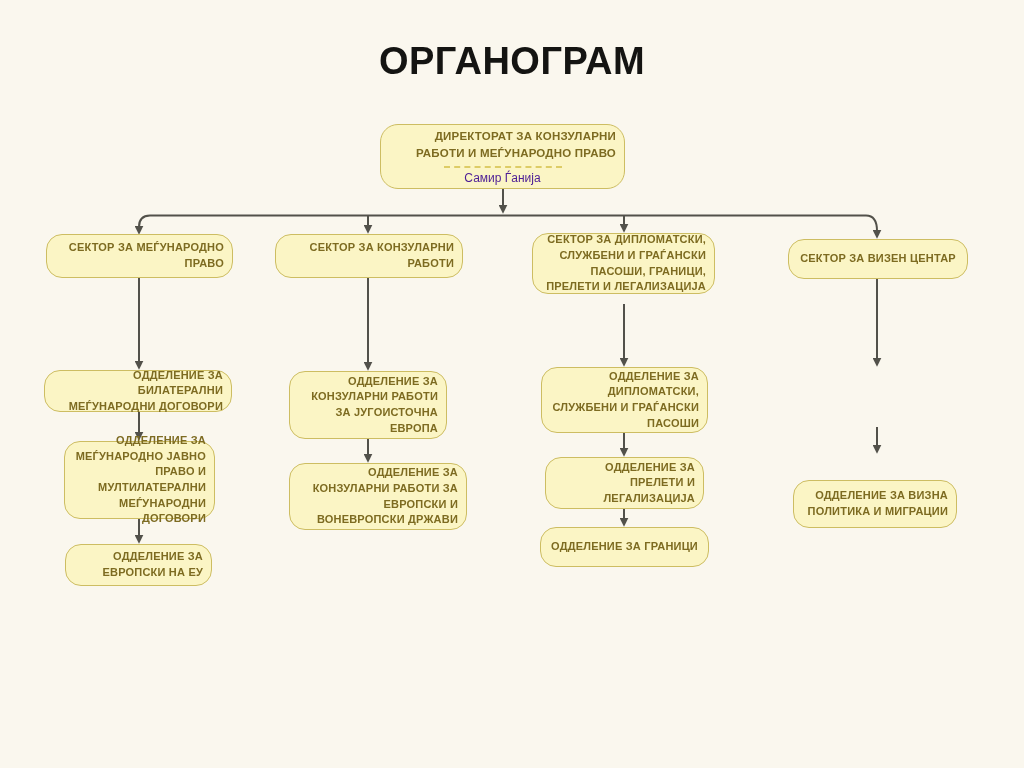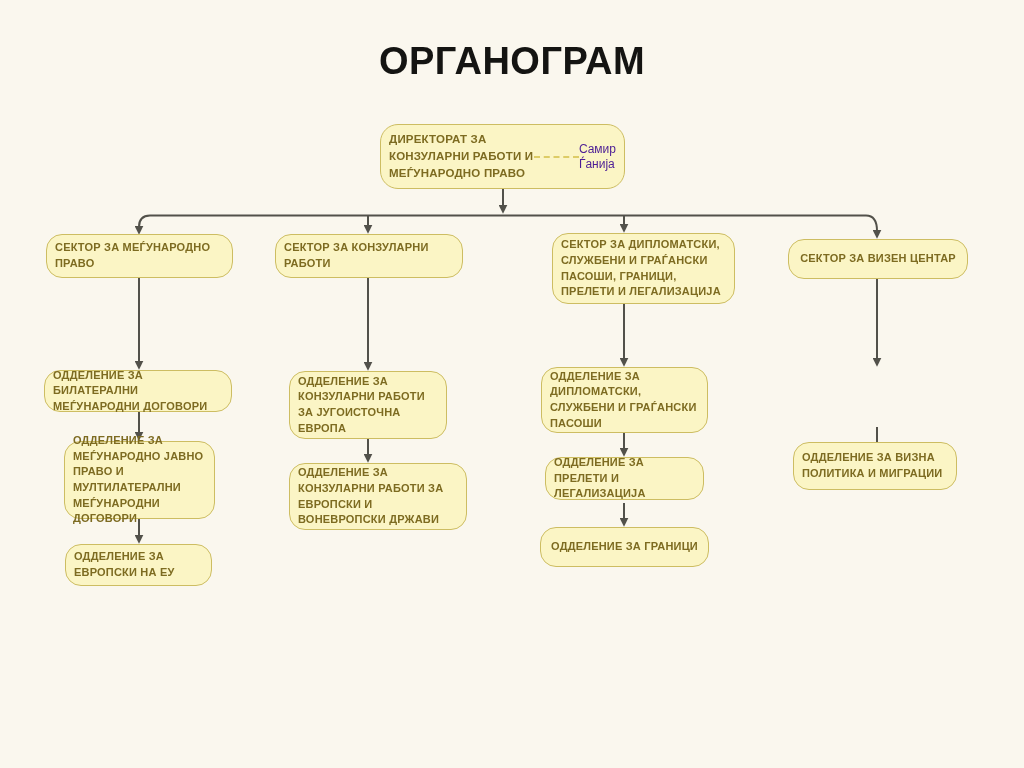--- a/index.html
+++ b/index.html
@@ -17,55 +17,55 @@
     position:absolute;left:0;top:40px;width:1024px;
     margin:0;text-align:center;
     font-size:38px;font-weight:800;letter-spacing:.5px;
     color:#141412;
   }
   svg.connectors{position:absolute;left:0;top:0;width:1024px;height:768px;}
   .cl{stroke:#52514a;stroke-width:2;fill:none;stroke-linecap:butt;}
   .ah{fill:#52514a;}
   .node{
     position:absolute;box-sizing:border-box;
-    display:flex;flex-direction:row;align-items:center;justify-content:center;
+    display:flex;flex-direction:column;align-items:center;justify-content:center;
     background:#fbf5c5;
     border:1.6px solid #cdbd62;
     border-radius:16px;
     color:#7d6b21;
-    font-weight:700;text-align:left;
+    font-weight:700;text-align:right;
     font-size:11px;line-height:1.42;letter-spacing:.2px;
     padding:3px 8px;
   }
   .node .lbl{display:block;}
   .root{border-radius:18px;font-size:11.5px;line-height:1.5;}
   .root .divider{
     width:118px;height:0;
     border-top:2px dashed #ddcc66;
     margin:4px 0 3px 0;
   }
   .root .person{
     color:#4c1d95;font-weight:400;font-size:12px;letter-spacing:0;line-height:1.2;
   }
   
   .n-root {left:380px;top:124px;width:245px;height:65px;}
   .n-s1   {left:46px; top:234px;width:187px;height:44px;}
   .n-s2   {left:275px;top:234px;width:188px;height:44px;}
-  .n-s3   {left:552px;top:233px;width:183px;height:71px;}
+  .n-s3   {left:532px;top:233px;width:183px;height:61px;}
   .n-s4   {left:788px;top:239px;width:180px;height:40px;}
   .n-c1d1 {left:44px; top:370px;width:188px;height:42px;}
   .n-c1d2 {left:64px; top:441px;width:151px;height:78px;}
   .n-c1d3 {left:65px; top:544px;width:147px;height:42px;}
   .n-c2d1 {left:289px;top:371px;width:158px;height:68px;}
   .n-c2d2 {left:289px;top:463px;width:178px;height:67px;}
   .n-c3d1 {left:541px;top:367px;width:167px;height:66px;}
-  .n-c3d2 {left:545px;top:457px;width:159px;height:43px;}
+  .n-c3d2 {left:545px;top:457px;width:159px;height:52px;}
   .n-c3d3 {left:540px;top:527px;width:169px;height:40px;padding-left:8px;}
   .n-c4d1 {left:799px;top:367px;width:155px;height:60px;}
-  .n-c4d2 {left:793px;top:442px;width:164px;height:48px;}
+  .n-c4d2 {left:793px;top:480px;width:164px;height:48px;}
 </style>
 </head>
 <body>
 
 <div class="stage">
 
   <h1 class="title">ОРГАНОГРАМ</h1>
 
   <svg class="connectors" viewBox="0 0 1024 768" xmlns="http://www.w3.org/2000/svg">
     <defs>

